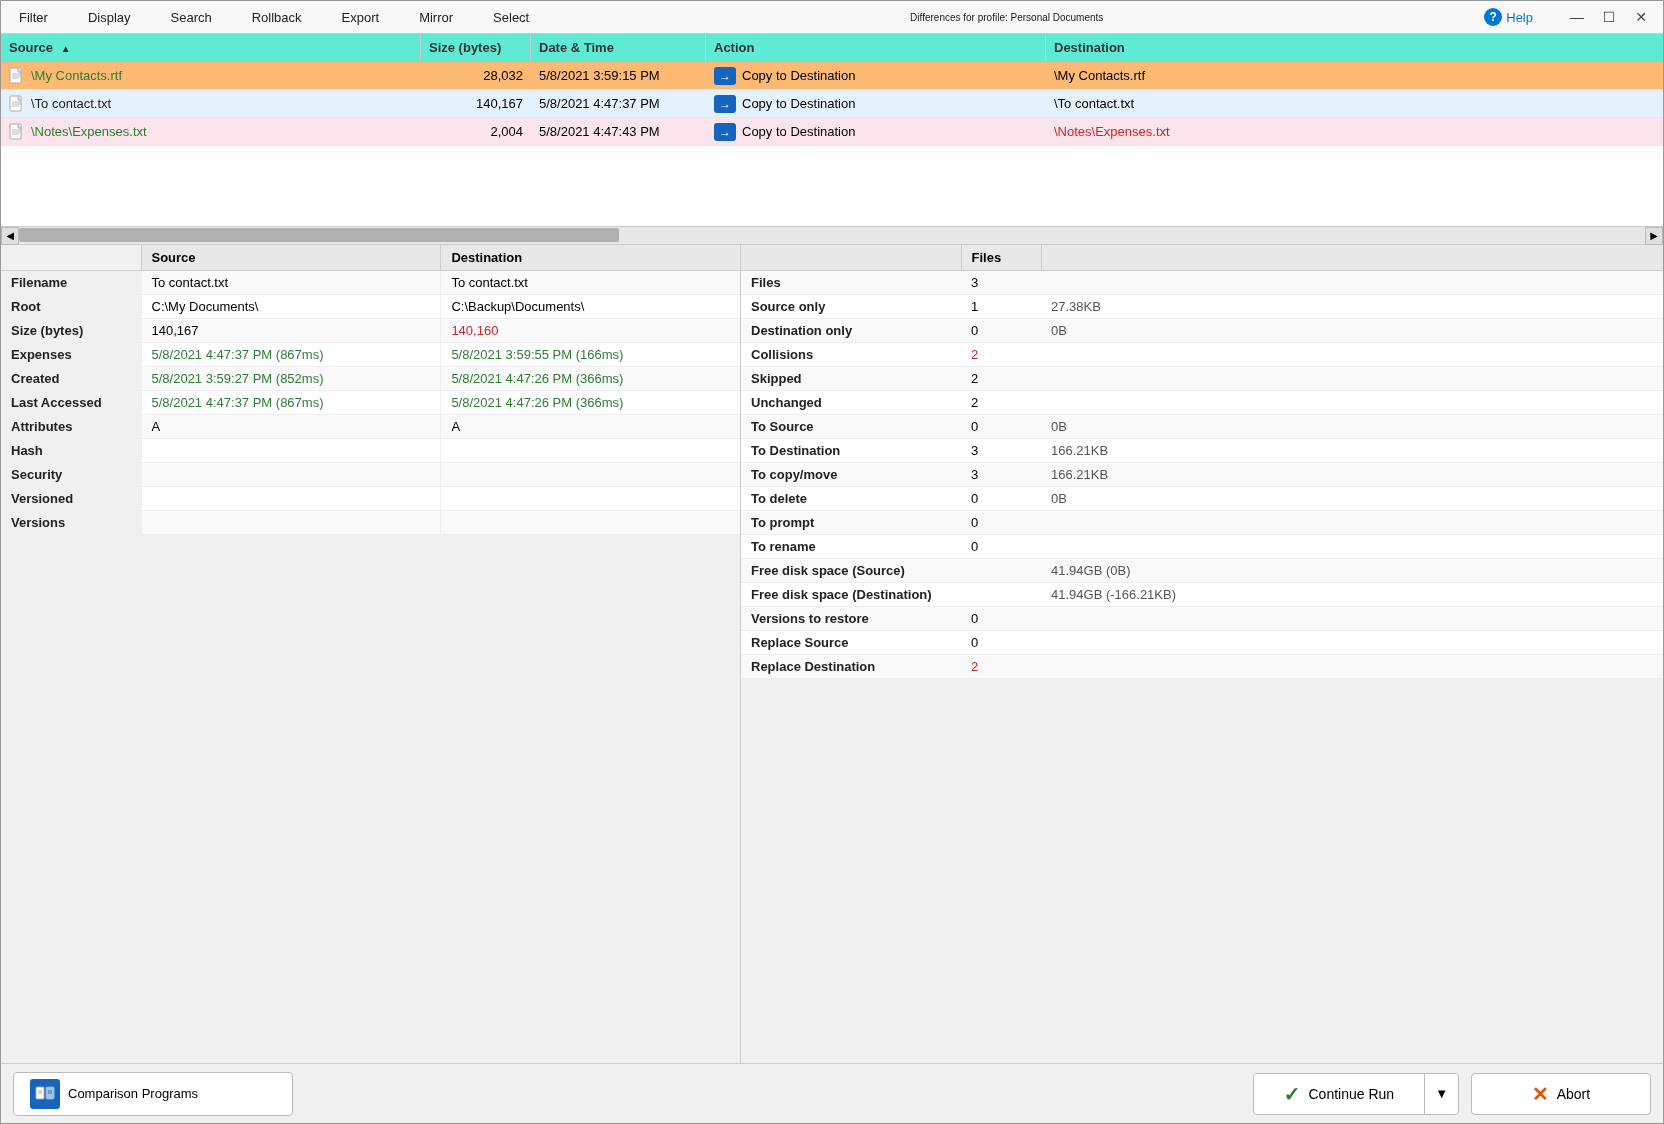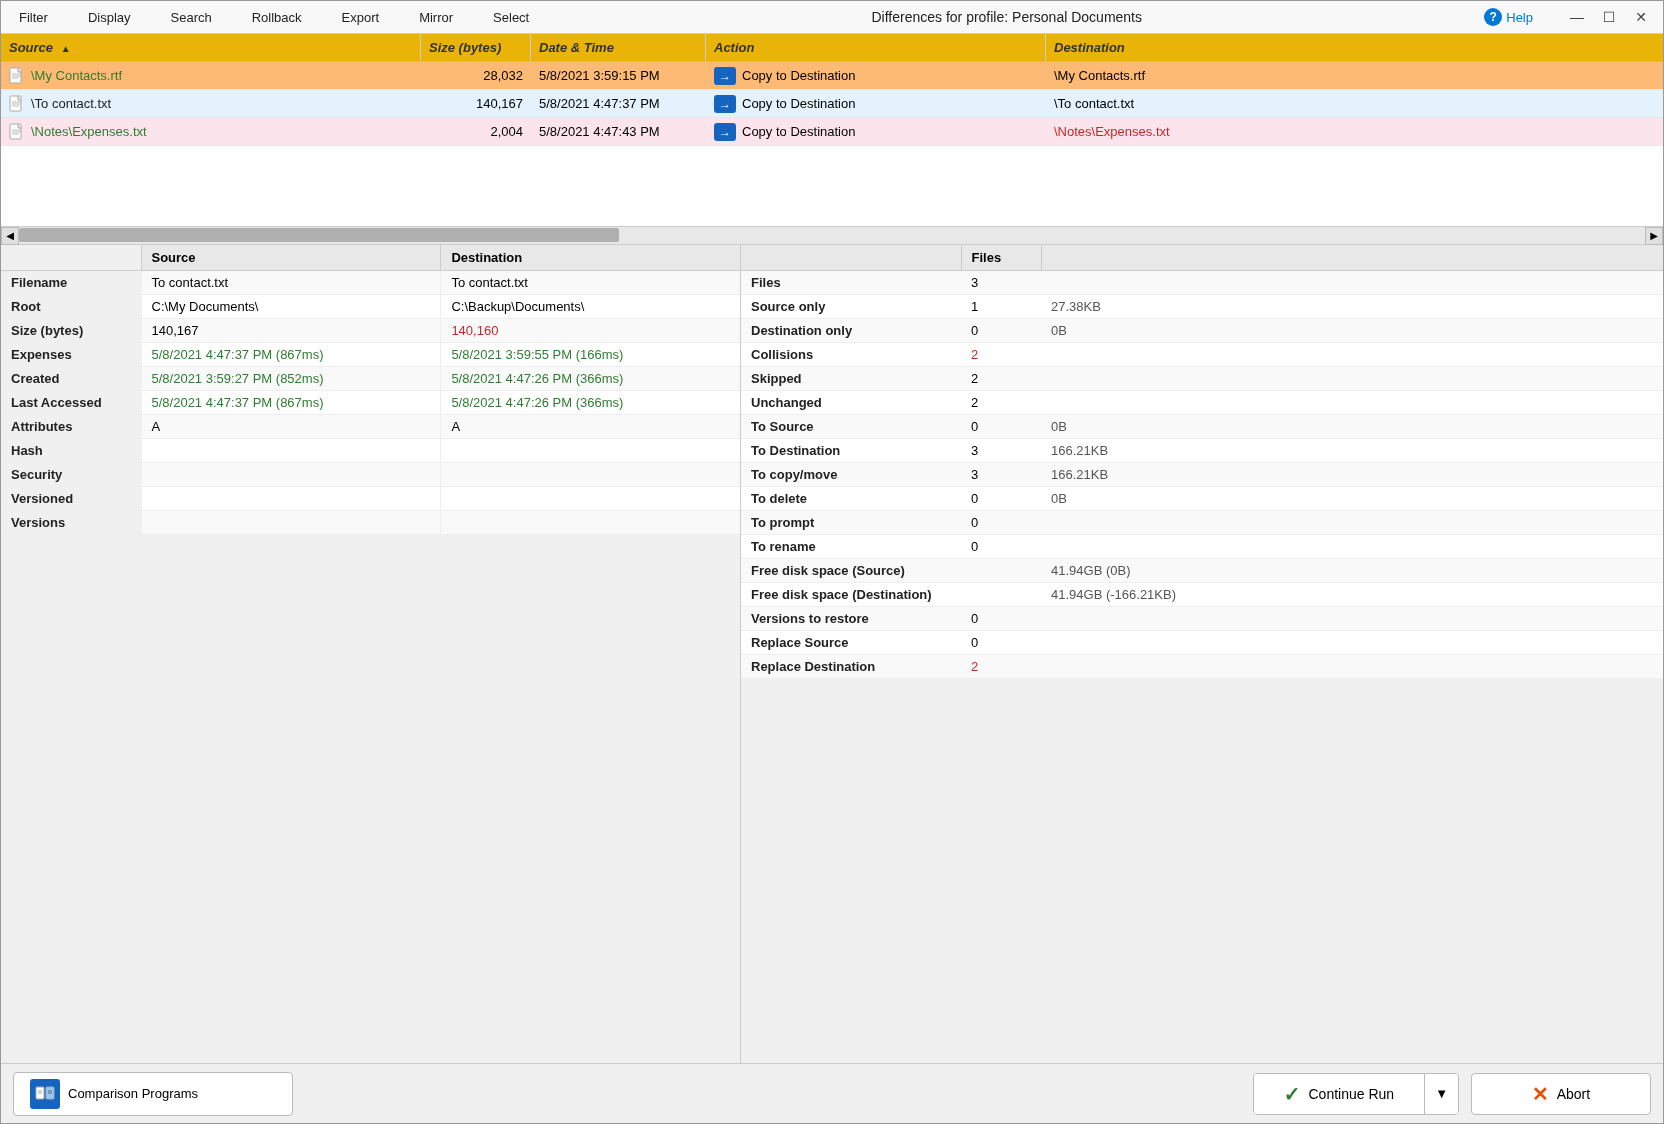--- a/index.html
+++ b/index.html
@@ -27,21 +27,21 @@
     }
     .menubar-item {
       padding: 4px 10px;
       cursor: pointer;
       border-radius: 3px;
       color: #222;
     }
     .title-center {
       flex: 1;
       text-align: center;
-      font-size: 14px;
+      font-size: 10px;
       font-weight: 500;
       color: #222;
     }
     .window-controls {
       display: flex;
       gap: 4px;
       align-items: center;
     }
     .win-btn {
       width: 28px;
@@ -79,24 +79,23 @@
 
     
     .file-list-container {
       background: white;
       border-bottom: 1px solid #ccc;
       flex-shrink: 0;
     }
     .file-list-header {
       display: grid;
       grid-template-columns: 420px 110px 175px 340px 1fr;
-      background: #eab308;
+      background: #5eead4;
       border-bottom: 1px solid #bbb;
       padding: 0;
-      font-style: italic;
     }
     .col-header {
       padding: 6px 8px;
       font-weight: 600;
       color: #333;
       border-right: 1px solid #ccc;
     }
     .col-header:last-child { border-right: none; }
     .sort-arrow { font-size: 10px; margin-left: 4px; }
 

